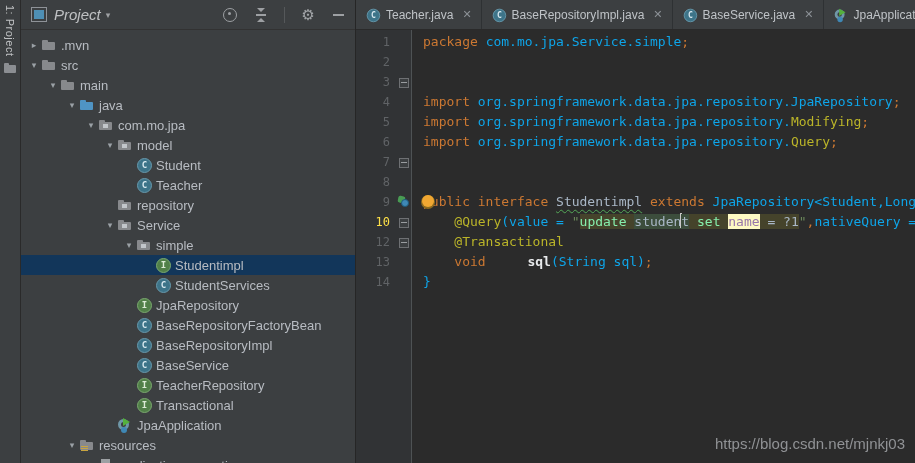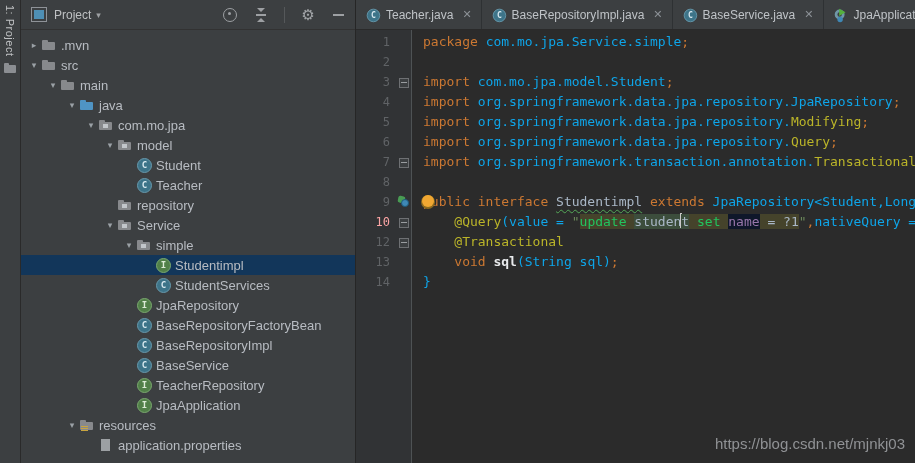--- a/index.html
+++ b/index.html
@@ -12,21 +12,21 @@
   .stripe-label{writing-mode:vertical-rl;font-size:11px;color:#bfc1c3;letter-spacing:.5px;}
   .mini-folder{position:relative;width:13px;height:11px;margin-top:7px;}
   .mini-folder:before{content:"";position:absolute;left:0;top:0;width:5px;height:3px;background:#8b8e92;border-radius:1px 1px 0 0;}
   .mini-folder:after{content:"";position:absolute;left:0;top:2px;width:12px;height:8px;background:#8b8e92;border-radius:1px;}
 
   
   .panel{width:334px;background:#3c3f41;display:flex;flex-direction:column;border-right:1px solid #262626;flex:none;}
   .panel-header{height:29px;flex:none;border-bottom:1px solid #323232;display:flex;align-items:center;padding:0 8px 0 10px;gap:7px;}
   .ph-proj{position:relative;width:14px;height:13px;border:1px solid #8f9periph398;border:1px solid #8f9398;background:#3c3f41;}
   .ph-proj:after{content:"";position:absolute;left:2px;top:2px;right:2px;bottom:2px;background:#4e8fb4;}
-  .ph-title{color:#bfc1c3;font-size:12px;}
+  .ph-title{color:#bfc1c3;font-size:15px;font-style:italic;}
   .chev{color:#9da0a3;font-size:9px;margin-left:-2px;}
   .ph-spacer{flex:1;}
   .hicon{position:relative;width:16px;height:16px;margin-left:8px;flex:none;}
   .target-i{width:12px;height:12px;border:1.5px solid #9da0a3;border-radius:50%;position:absolute;left:1px;top:1px;}
   .target-i:after{content:"";position:absolute;left:3.5px;top:3.5px;width:3px;height:3px;border-radius:50%;background:#9da0a3;}
   .collapse-i i{position:absolute;left:3px;top:7px;width:10px;height:2px;background:#9da0a3;}
   .collapse-i:before{content:"";position:absolute;left:4px;top:1px;border-top:4px solid #9da0a3;border-left:4px solid transparent;border-right:4px solid transparent;}
   .collapse-i:after{content:"";position:absolute;left:4px;bottom:1px;border-bottom:4px solid #9da0a3;border-left:4px solid transparent;border-right:4px solid transparent;}
   .vsep{width:1px;height:16px;background:#55585a;margin-left:8px;flex:none;}
   .gear-i{color:#a2a5a8;font-size:15px;line-height:16px;text-align:center;}
@@ -61,34 +61,34 @@
   .tabbar{height:29px;flex:none;background:#3c3f41;border-bottom:1px solid #2a2a2a;display:flex;overflow:hidden;}
   .tab{display:flex;align-items:center;gap:5px;padding:0 9px;border-right:1px solid #2e3133;font-size:12px;color:#bfc3c7;white-space:nowrap;flex:none;}
   .tab .ti{transform:scale(.9);}
   .tab-close{color:#8c9196;font-size:11px;margin-left:4px;}
 
   .code-wrap{flex:1;position:relative;background:#2b2b2b;overflow:hidden;font-family:"DejaVu Sans Mono",monospace;}
   .gutter-bg{position:absolute;left:0;top:0;bottom:0;width:55px;background:#313335;border-right:1px solid #4e5254;}
   .lines{position:relative;padding-top:2px;}
   .cline{height:20px;line-height:20px;display:flex;white-space:pre;font-size:13px;}
   .lnum{width:34px;flex:none;text-align:right;padding-right:4px;color:#606366;font-size:12px;}
-  .lnum.active{color:#fca5a5;}
+  .lnum.active{color:#fde047;}
   .foldcol{width:21px;flex:none;position:relative;}
   .fm{position:absolute;left:5px;top:6px;width:8px;height:8px;border:1px solid #6e7073;background:#3c3f41;}
   .fm:after{content:"";position:absolute;left:1px;right:1px;top:3px;height:1px;background:#9a9da0;}
   .bm{position:absolute;left:4px;top:4px;width:10px;height:10px;}
   .bm:before{content:"";position:absolute;left:0;top:0;width:7px;height:7px;background:#499C54;border-radius:2px;transform:rotate(12deg);}
   .bm:after{content:"";position:absolute;right:-1px;bottom:-1px;width:6px;height:6px;border-radius:50%;background:#3f88b5;border:1px solid #1e5a7a;}
   .ctext{padding-left:8px;}
 
   
   .k{color:#cc7832;} .p{color:#0ea5e9;} .a{color:#bbb529;margin-top:15px;} .s{color:#6a8759;}
-  .m{color:#e8eaec;font-weight:bold;}
+  .m{color:#e8eaec;font-weight:bold;margin-left:34px;}
   .u{color:#a9b7c6;text-decoration:underline wavy #54a857 1px;text-underline-offset:3px;}
-  .fk{color:#22c55e;background:#45432b;} .fp{color:#a9b7c6;background:#45432b;} .fc{color:#9876aa;background:#0f172a;}
+  .fk{color:#86efac;background:#45432b;} .fp{color:#a9b7c6;background:#45432b;} .fc{color:#9876aa;background:#fef9c3;}
   .hp{color:#a9b7c6;background:#3c4d3c;}
   .cr{display:inline-block;width:2px;height:15px;background:#c8c8c8;vertical-align:-2px;margin:0 -1px;}
 
   .bulb{position:absolute;left:66px;top:165px;width:12px;height:12px;border-radius:50%;
         background:#f0a732;box-shadow:0 1px 0 1px #8c6a1f;z-index:3;}
   .watermark{position:absolute;right:10px;bottom:11px;color:#909295;font-size:15px;z-index:4;
              font-family:"Liberation Sans",sans-serif;}
 </style>
 </head>
 <body>
@@ -233,20 +233,27 @@
           <span class="ti interface">
             <i>I</i>
           </span>
           <span class="tlabel">TeacherRepository</span>
         </div>
         <div class="trow" style="padding-left: 101px;">
           <span class="arrow"></span>
           <span class="ti interface">
             <i>I</i>
           </span>
+          <span class="tlabel">Transactional</span>
+        </div>
+        <div class="trow" style="padding-left: 82px;">
+          <span class="arrow"></span>
+          <span class="ti boot">
+            <i></i>
+          </span>
           <span class="tlabel">JpaApplication</span>
         </div>
         <div class="trow" style="padding-left: 44px;">
           <span class="arrow">▾</span>
           <span class="ti resources">
             <i></i>
           </span>
           <span class="tlabel">resources</span>
         </div>
         <div class="trow" style="padding-left: 63px;">
@@ -287,25 +294,25 @@
             <i></i>
           </span>
           <span class="tab-label">JpaApplication.java</span>
         </div>
       </div>
     <div class="code-wrap">
       <div class="gutter-bg"></div>
       <div class="lines">
           <div class="cline"><span class="lnum">1</span><span class="foldcol"></span><span class="ctext"><span class="k">package </span><span class="p">com.mo.jpa.Service.simple</span><span class="k">;</span></span></div>
           <div class="cline"><span class="lnum">2</span><span class="foldcol"></span><span class="ctext"></span></div>
-          <div class="cline"><span class="lnum">3</span><span class="foldcol"><span class="fm"></span></span><span class="ctext"><span class="k">import </span><span class="p">com.mo.jpa.model.Student</span><span class="k">;</span></span></div>
+          <div class="cline"><span class="lnum">3</span><span class="foldcol"><span class="fm"></span></span></div>
           <div class="cline"><span class="lnum">4</span><span class="foldcol"></span><span class="ctext"><span class="k">import </span><span class="p">org.springframework.data.jpa.repository.JpaRepository</span><span class="k">;</span></span></div>
           <div class="cline"><span class="lnum">5</span><span class="foldcol"></span><span class="ctext"><span class="k">import </span><span class="p">org.springframework.data.jpa.repository.</span><span class="a">Modifying</span><span class="k">;</span></span></div>
           <div class="cline"><span class="lnum">6</span><span class="foldcol"></span><span class="ctext"><span class="k">import </span><span class="p">org.springframework.data.jpa.repository.</span><span class="a">Query</span><span class="k">;</span></span></div>
-          <div class="cline"><span class="lnum">7</span><span class="foldcol"><span class="fm"></span></span><span class="ctext"><span class="k">import </span><span class="p">org.springframework.transaction.annotation.</span><span class="a">Transactional</span></span></div>
+          <div class="cline"><span class="lnum">7</span><span class="foldcol"><span class="fm"></span></span></div>
           <div class="cline"><span class="lnum">8</span><span class="foldcol"></span><span class="ctext"></span></div>
           <div class="cline"><span class="lnum">9</span><span class="foldcol"><span class="bm"></span></span><span class="ctext"><span class="k">public interface </span><span class="u">Studentimpl</span><span class="k"> extends </span><span class="p">JpaRepository&lt;Student,Long&gt; {</span></span></div>
           <div class="cline"><span class="lnum active">10</span><span class="foldcol"><span class="fm"></span></span><span class="ctext"><span class="p">    </span><span class="a">@Query</span><span class="p">(value = </span><span class="s">"</span><span class="fk">update</span><span class="fp"> </span><span class="hp">studen</span><span class="cr"></span><span class="hp">t</span><span class="fp"> </span><span class="fk">set</span><span class="fp"> </span><span class="fc">name</span><span class="fp"> = ?1</span><span class="s">"</span><span class="k">,</span><span class="p">nativeQuery = </span></span></div>
           <div class="cline"><span class="lnum">12</span><span class="foldcol"><span class="fm"></span></span><span class="ctext"><span class="p">    </span><span class="a">@Transactional</span></span></div>
           <div class="cline"><span class="lnum">13</span><span class="foldcol"></span><span class="ctext"><span class="p">    </span><span class="k">void </span><span class="m">sql</span><span class="p">(String sql)</span><span class="k">;</span></span></div>
           <div class="cline"><span class="lnum">14</span><span class="foldcol"></span><span class="ctext"><span class="p">}</span></span></div>
         </div>
       <div class="bulb"></div>
       <div class="watermark">https://blog.csdn.net/mjnkj03</div>
     </div>

